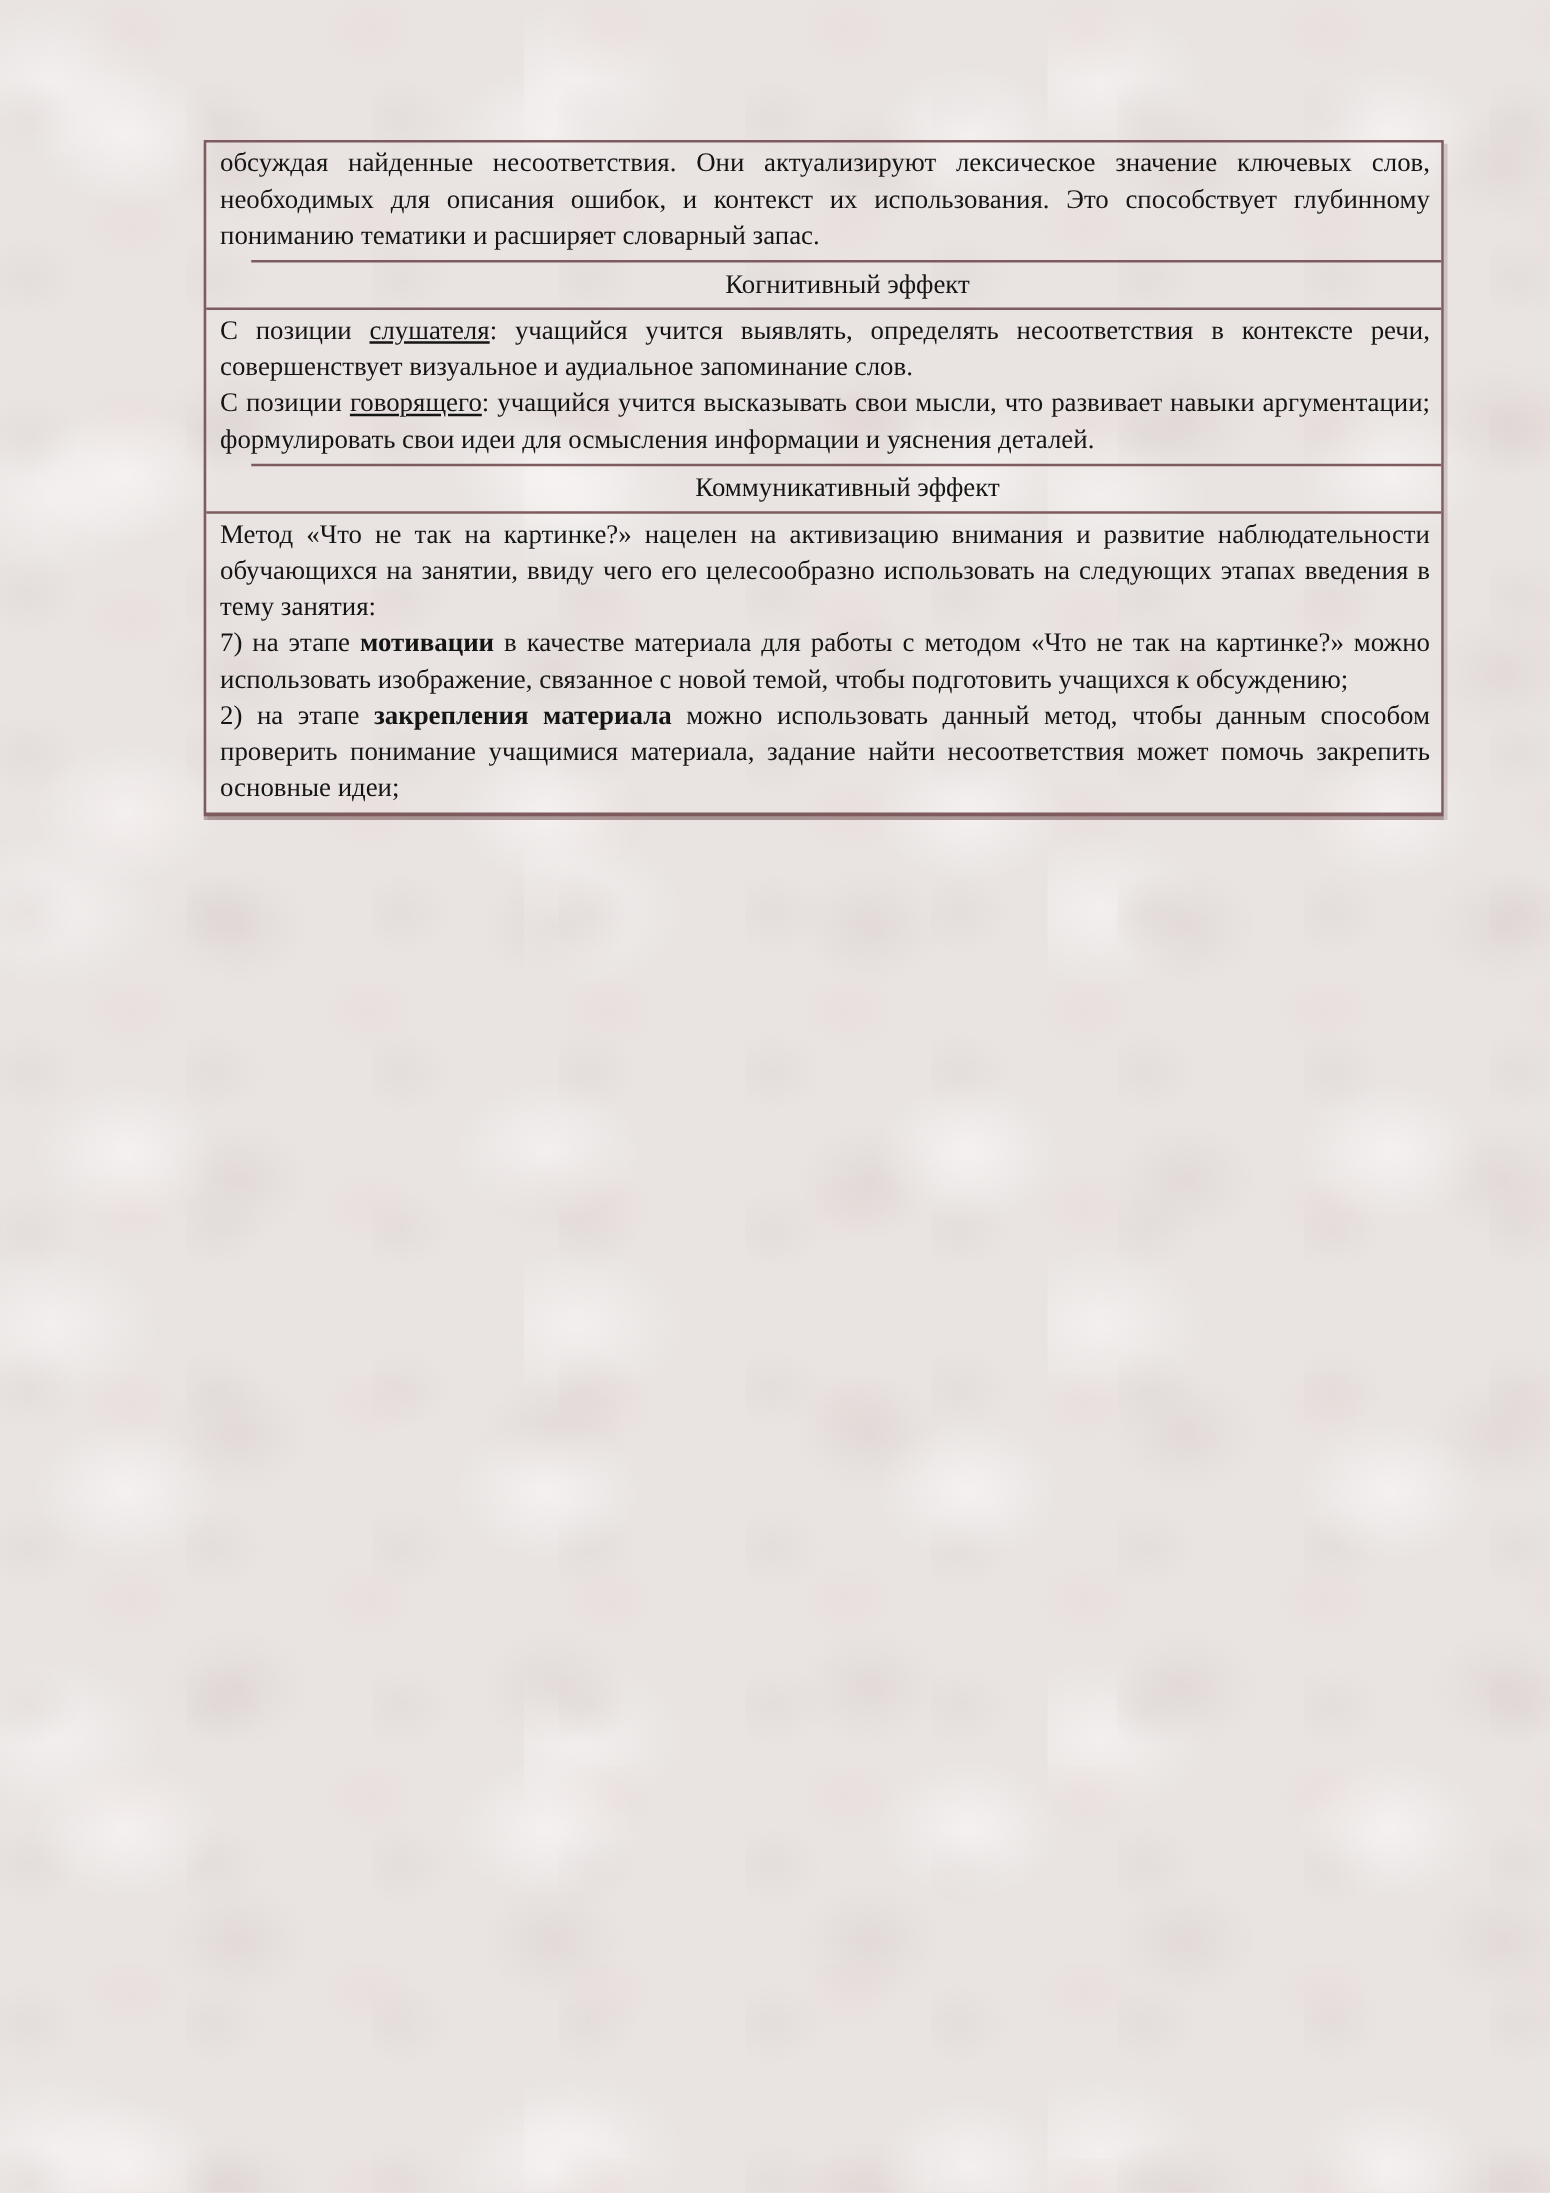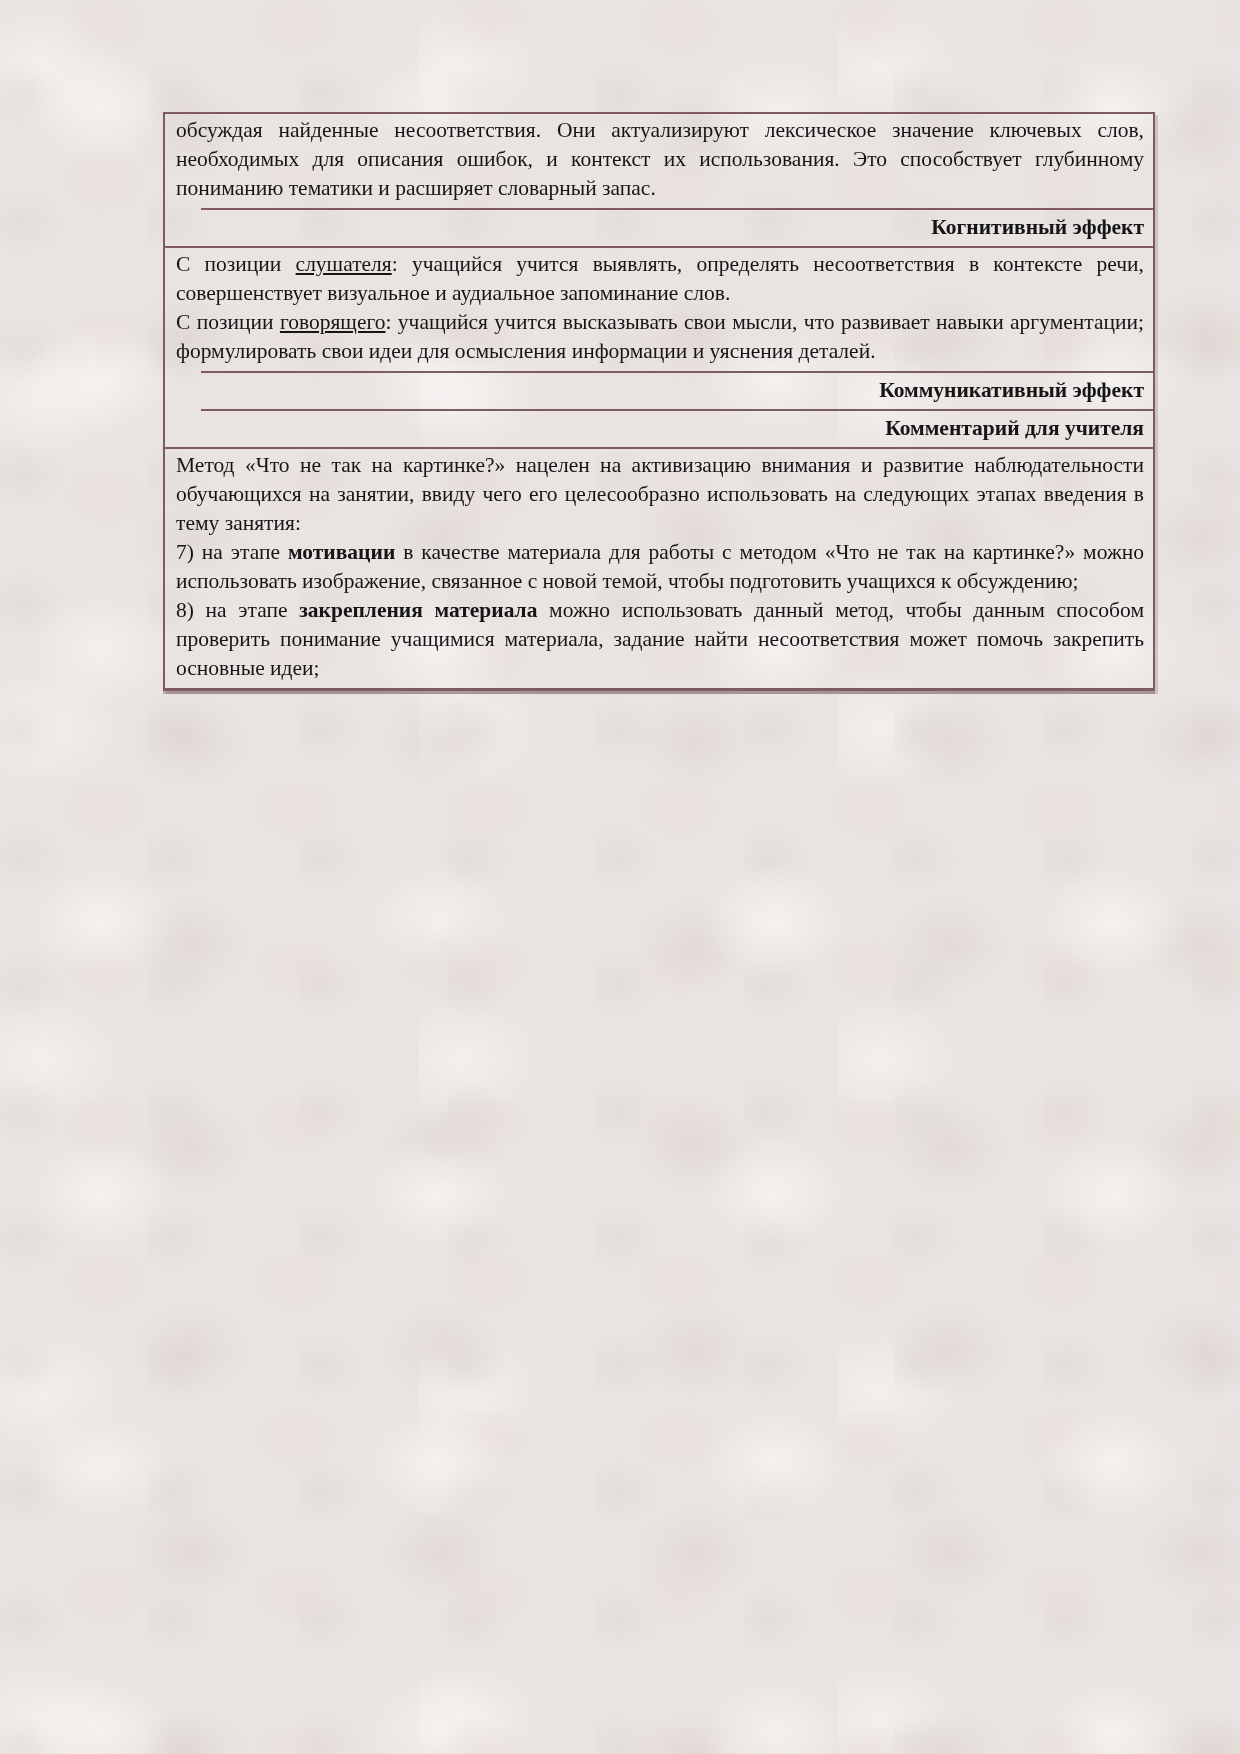--- a/index.html
+++ b/index.html
@@ -36,22 +36,22 @@
   .row{
     box-sizing:border-box;
     border-top:2px solid var(--border-color);
     padding:2px 9px 5px 11px;
     font-size:21.5px;
     line-height:29px;
     text-align:justify;
   }
   .row:first-child{border-top:none;}
   .row.header{
-    font-weight:bold;
-    text-align:right;
+    font-weight:normal;
+    text-align:center;
     padding:3px 9px 4px 11px;
     margin-left:36px;
   }
   .para{margin:0;}
   .seg-b{font-weight:bold;}
   .seg-u{text-decoration:underline;}
   .page-number{
     position:absolute;
     left:163px; top:1650px;
     width:992px;
@@ -74,24 +74,23 @@
     <div class="row header">Когнитивный эффект</div>
 
 
     <div class="row text">
         <div class="para"><span>С позиции </span><span class="seg-u">слушателя</span><span>: учащийся учится выявлять, определять несоответствия в контексте речи, совершенствует визуальное и аудиальное запоминание слов.</span></div>
         <div class="para"><span>С позиции </span><span class="seg-u">говорящего</span><span>: учащийся учится высказывать свои мысли, что развивает навыки аргументации; формулировать свои идеи для осмысления информации и уяснения деталей.</span></div>
       </div>
 
     <div class="row header">Коммуникативный эффект</div>
 
-    <div class="row header">Комментарий для учителя</div>
 
     <div class="row text">
         <div class="para"><span>Метод «Что не так на картинке?» нацелен на активизацию внимания и развитие наблюдательности обучающихся на занятии, ввиду чего его целесообразно использовать на следующих этапах введения в тему занятия:</span></div>
         <div class="para"><span>7) на этапе </span><span class="seg-b">мотивации</span><span> в качестве материала для работы с методом «Что не так на картинке?» можно использовать изображение, связанное с новой темой, чтобы подготовить учащихся к обсуждению;</span></div>
-        <div class="para"><span>8) на этапе </span><span class="seg-b">закрепления материала</span><span> можно использовать данный метод, чтобы данным способом проверить понимание учащимися материала, задание найти несоответствия может помочь закрепить основные идеи;</span></div>
+        <div class="para"><span>2) на этапе </span><span class="seg-b">закрепления материала</span><span> можно использовать данный метод, чтобы данным способом проверить понимание учащимися материала, задание найти несоответствия может помочь закрепить основные идеи;</span></div>
       </div>
 
   </div>
 
 
 </div>
 
 </body></html>

